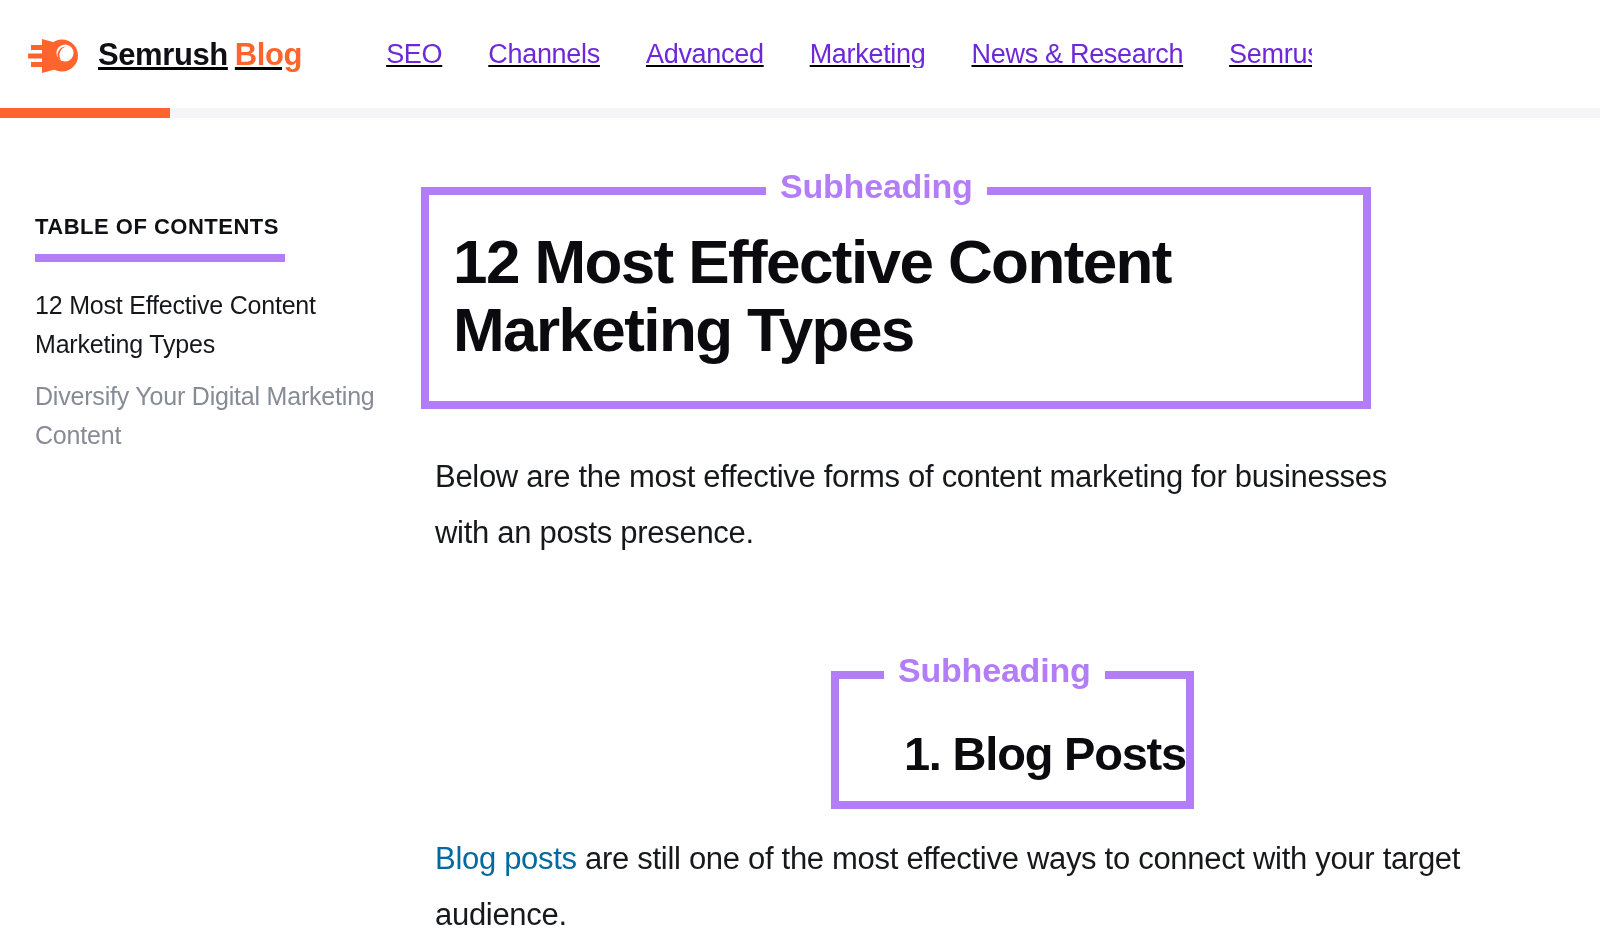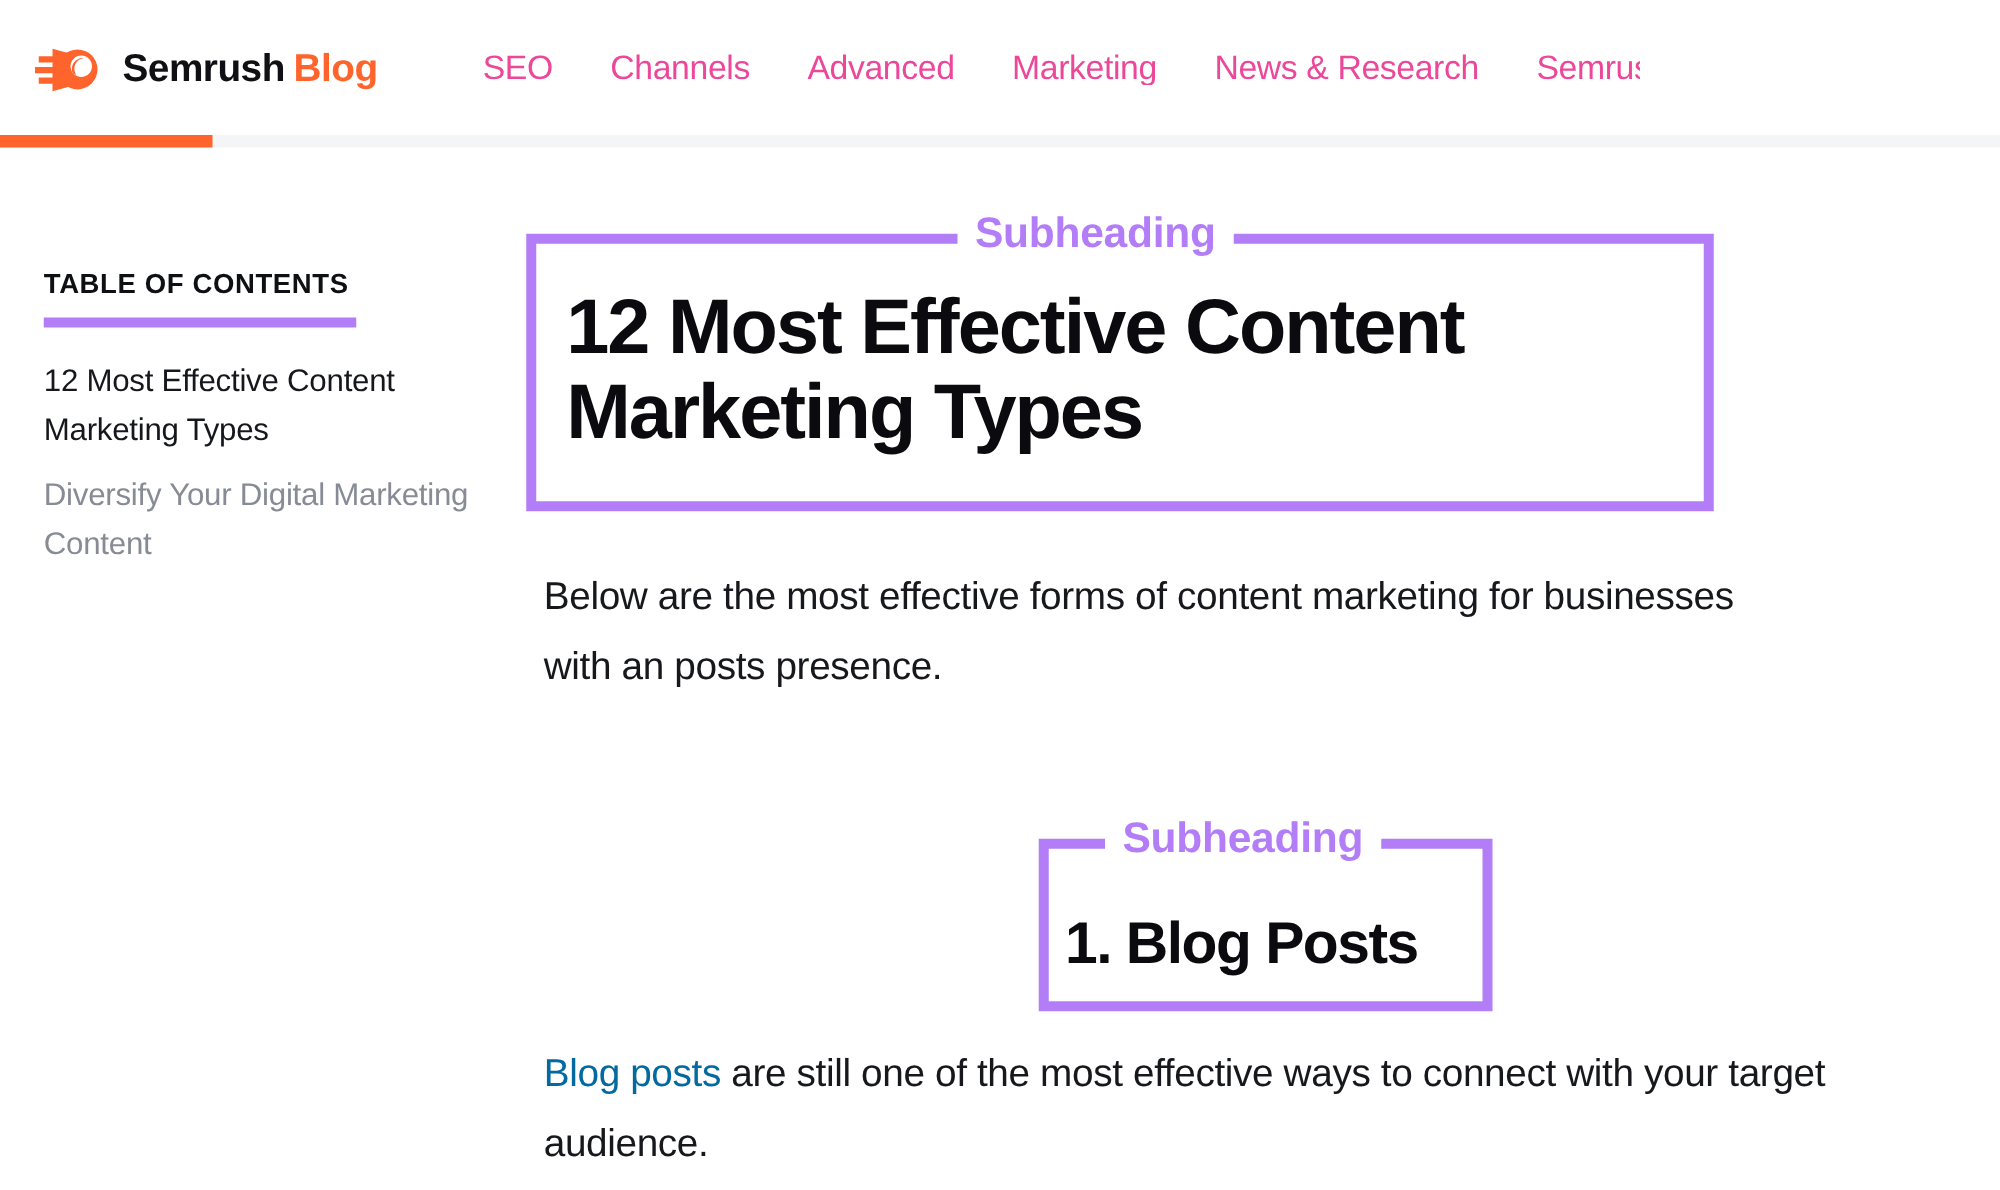--- a/index.html
+++ b/index.html
@@ -14,20 +14,21 @@
   }
 
   
   #site-header {
     position: relative;
     width: 1312px;
     height: 108px;
     background: #ffffff;
     display: flex;
     align-items: center;
+    text-decoration: underline;
   }
 
   #brand {
     display: flex;
     align-items: center;
     gap: 14px;
     margin-left: 28px;
     text-decoration: none;
     flex: 0 0 auto;
   }
@@ -49,21 +50,21 @@
     align-items: center;
     margin-left: 84px;
     gap: 0;
     flex: 1 1 auto;
     overflow: hidden;
   }
 
   .nav-item {
     font-size: 27px;
     font-weight: 400;
-    color: #ec4899;
+    color: #6d28d9;
     letter-spacing: -0.3px;
     white-space: nowrap;
     text-decoration: none;
     padding: 0 23px;
     line-height: 1;
   }
   .nav-item:first-child { padding-left: 0; }
 
   
   #reading-progress-track {
@@ -126,20 +127,21 @@
     flex: 1 1 auto;
     padding-top: 60px;
     position: relative;
   }
 
   
   .annotated-heading {
     position: relative;
     border: 8px solid #b37df8;
     margin-left: 17px;
+    justify-content: flex-end;
   }
   .annotated-heading .annotation-label {
     position: absolute;
     top: -8px;
     transform: translateY(-52%);
     background: #ffffff;
     color: #b37df8;
     font-size: 34px;
     font-weight: 700;
     letter-spacing: -0.2px;

